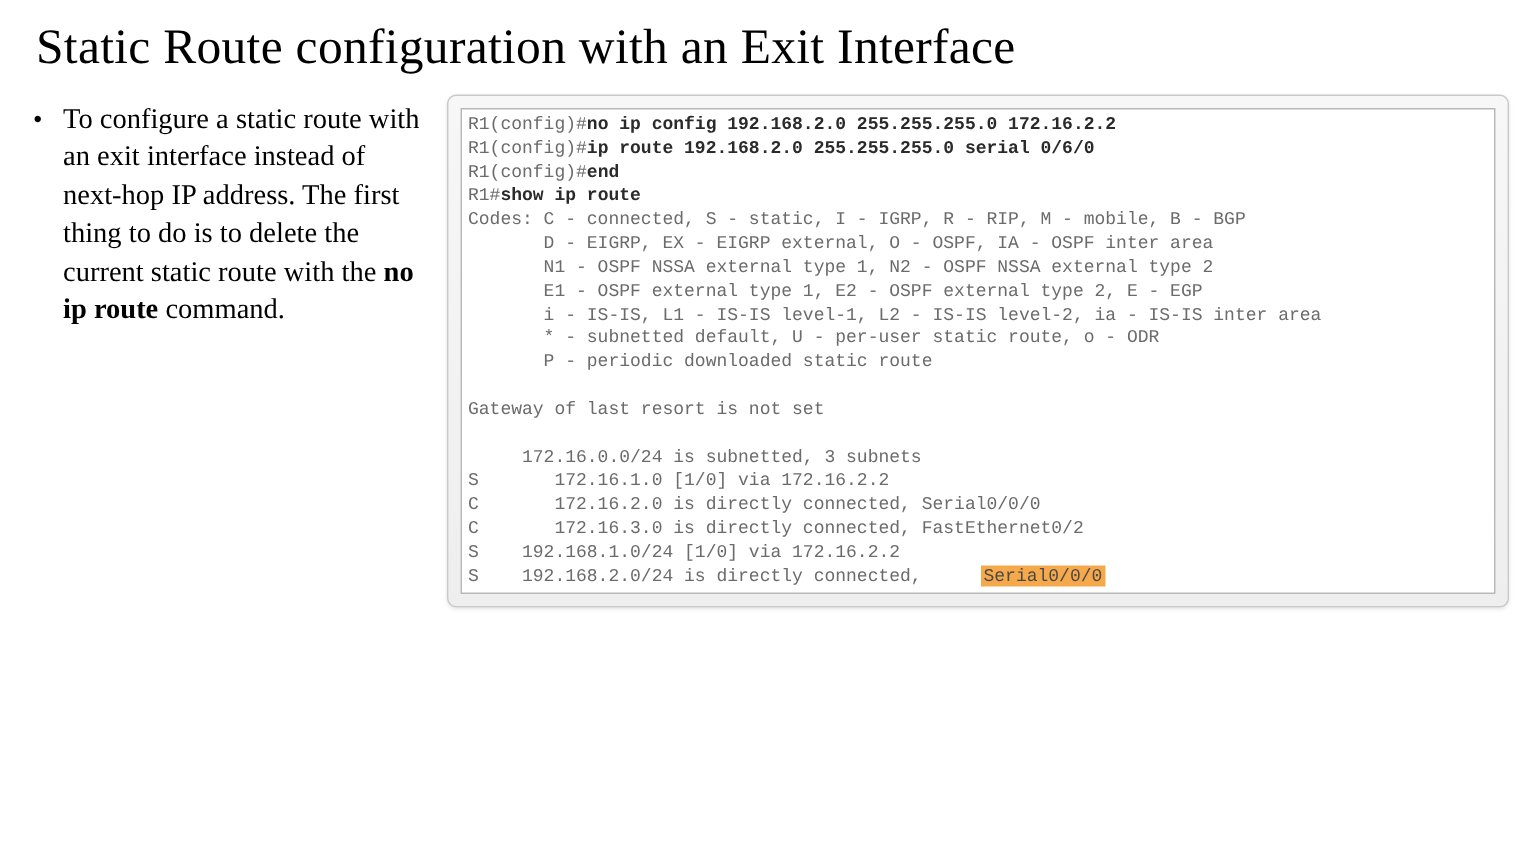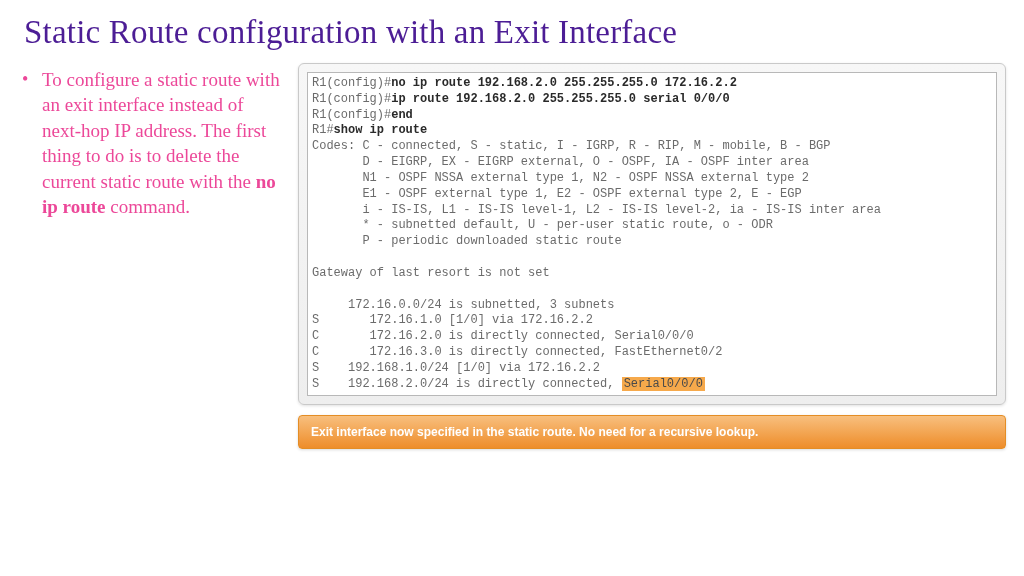--- a/index.html
+++ b/index.html
@@ -7,41 +7,41 @@
     width: 1024px;
     height: 576px;
     background: #ffffff;
     font-family: Georgia, 'Times New Roman', serif;
     overflow: hidden;
     position: relative;
   }
   .title {
     font-size: 33px;
     font-weight: 400;
-    color: #4c1d95;
+    color: #000000;
     padding: 14px 24px 8px 24px;
     letter-spacing: 0.2px;
   }
   .content {
     display: flex;
     padding: 0 18px 0 0;
     gap: 14px;
   }
   .left {
     width: 284px;
     padding-left: 38px;
     padding-top: 8px;
   }
   ul.bullets {
     list-style: none;
   }
   ul.bullets > li {
     font-size: 19px;
     line-height: 1.34;
-    color: #ec4899;
+    color: #000000;
     margin-bottom: 10px;
     position: relative;
     padding-left: 4px;
   }
   ul.bullets > li::before {
     content: "•";
     position: absolute;
     left: -16px;
     top: 0;
     font-size: 18px;
@@ -69,20 +69,21 @@
     color: #6b6b6b;
     padding: 3px 4px 2px 4px;
     white-space: pre;
     overflow: hidden;
   }
   .terminal .cmd { color: #2a2a2a; font-weight: bold; }
   .hl {
     background: #f6a94b;
     color: #4a4a4a;
     padding: 0 2px;
+    margin-left: 32px;
   }
   .note-bar {
     border: 1px solid #e48d25;
     border-radius: 4px;
     background: linear-gradient(#f8bf7e, #ee8d2a);
     color: #ffffff;
     font-family: Arial, Helvetica, sans-serif;
     font-size: 12px;
     font-weight: bold;
     padding: 9px 12px;
@@ -97,37 +98,36 @@
 <div class="content">
 
   <div class="left">
     <ul class="bullets" id="bullets">
         <li><span>To configure a static route with an exit interface instead of next-hop IP address. The first thing to do is to delete the current static route with the </span><b>no ip route</b><span> command.</span></li>
       </ul>
   </div>
 
   <div class="right">
     <div class="terminal-card">
-      <div class="terminal" id="terminal"><span>R1(config)#</span><span class="cmd">no ip route 192.168.2.0 255.255.255.0 172.16.2.2</span>
-<span>R1(config)#</span><span class="cmd">ip route 192.168.2.0 255.255.255.0 serial 0/0/0</span>
+      <div class="terminal" id="terminal"><span>R1(config)#</span><span class="cmd">no ip config 192.168.2.0 255.255.255.0 172.16.2.2</span>
+<span>R1(config)#</span><span class="cmd">ip route 192.168.2.0 255.255.255.0 serial 0/6/0</span>
 <span>R1(config)#</span><span class="cmd">end</span>
 <span>R1#</span><span class="cmd">show ip route</span>
 <span>Codes: C - connected, S - static, I - IGRP, R - RIP, M - mobile, B - BGP</span>
 <span>       D - EIGRP, EX - EIGRP external, O - OSPF, IA - OSPF inter area</span>
 <span>       N1 - OSPF NSSA external type 1, N2 - OSPF NSSA external type 2</span>
 <span>       E1 - OSPF external type 1, E2 - OSPF external type 2, E - EGP</span>
 <span>       i - IS-IS, L1 - IS-IS level-1, L2 - IS-IS level-2, ia - IS-IS inter area</span>
 <span>       * - subnetted default, U - per-user static route, o - ODR</span>
 <span>       P - periodic downloaded static route</span>
 
 <span>Gateway of last resort is not set</span>
 
 <span>     172.16.0.0/24 is subnetted, 3 subnets</span>
 <span>S       172.16.1.0 [1/0] via 172.16.2.2</span>
 <span>C       172.16.2.0 is directly connected, Serial0/0/0</span>
 <span>C       172.16.3.0 is directly connected, FastEthernet0/2</span>
 <span>S    192.168.1.0/24 [1/0] via 172.16.2.2</span>
 <span>S    192.168.2.0/24 is directly connected, </span><span class="hl">Serial0/0/0</span></div>
     </div>
-    <div class="note-bar">Exit interface now specified in the static route. No need for a recursive lookup.</div>
   </div>
 
 </div>
 
 </body></html>

